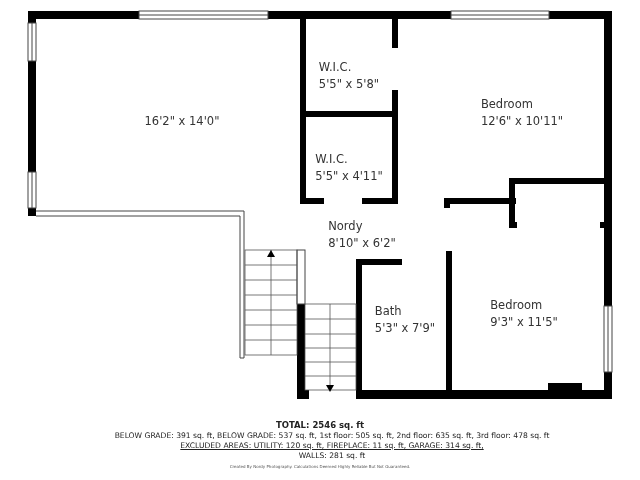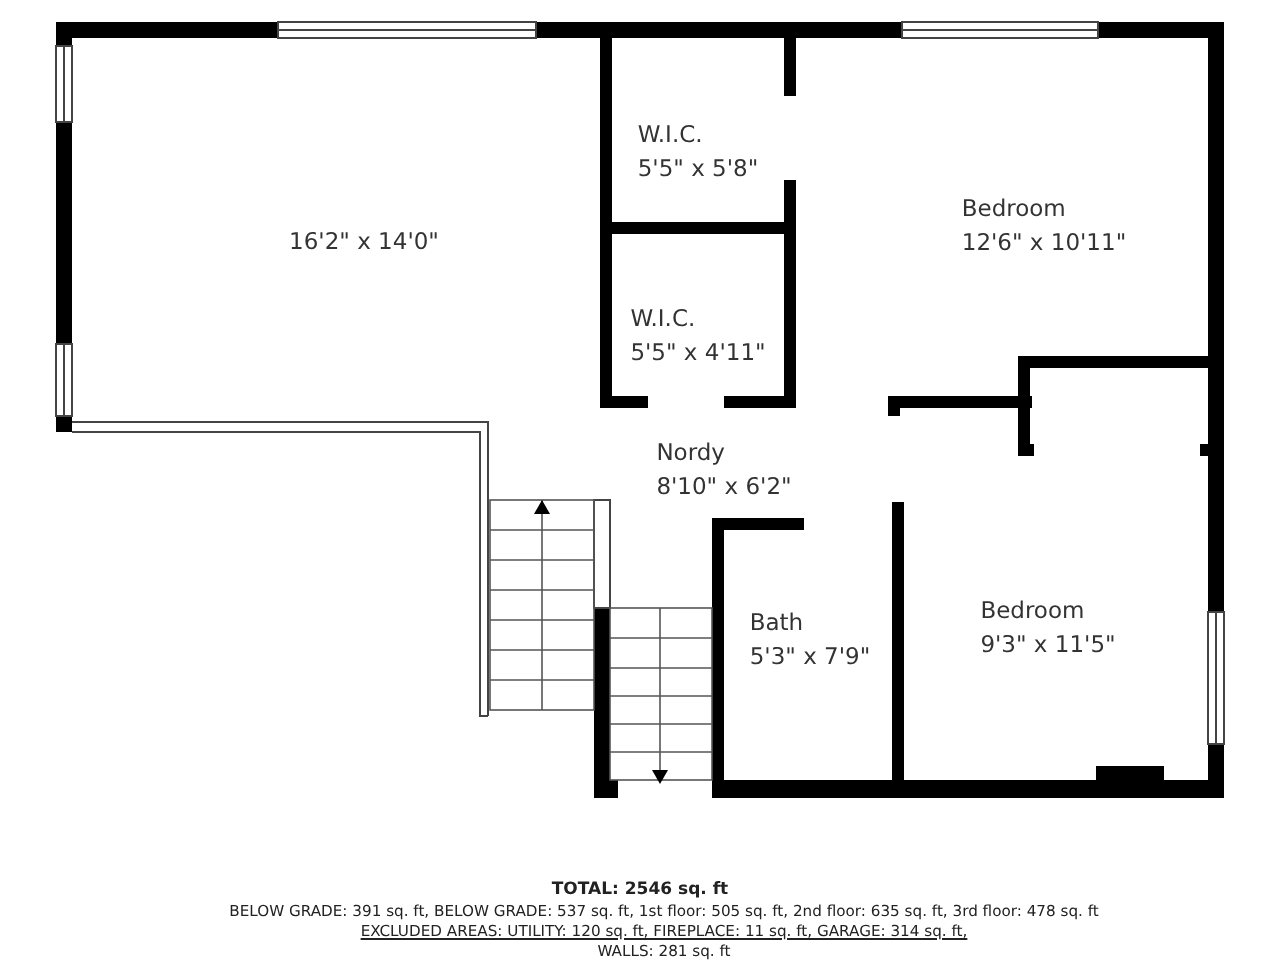--- a/index.html
+++ b/index.html
@@ -1,19 +1,19 @@
 <!DOCTYPE html>
 <html><head>
 <meta charset="utf-8">
 <style>
   html,body{margin:0;padding:0;background:#fff;}
   body{width:640px;height:480px;position:relative;overflow:hidden;font-family:"DejaVu Sans","Liberation Sans",sans-serif;color:#222;}
   .plan{position:absolute;left:0;top:0;width:640px;height:410px;}
   .room-label{position:absolute;text-align:left;font-size:11.5px;line-height:17px;color:#333;transform:translate(-50%,-50%);white-space:nowrap;}
-  .footer{position:absolute;left:0;width:640px;text-align:center;color:#222;margin-top:20px;}
+  .footer{position:absolute;left:0;width:640px;text-align:center;color:#222;}
   .f-total{top:420px;font-size:8.5px;font-weight:bold;}
   .f-line{font-size:7.6px;padding-left:12px;}
   .f1{top:431px;} .f2{top:441px;text-decoration:underline;} .f3{top:451px;text-align:center;}
   .f-credit{top:464px;font-size:4px;color:#555;}
 </style>
 </head>
 <body>
 
 <svg class="plan" viewBox="0 0 640 410" width="640" height="410">
 

